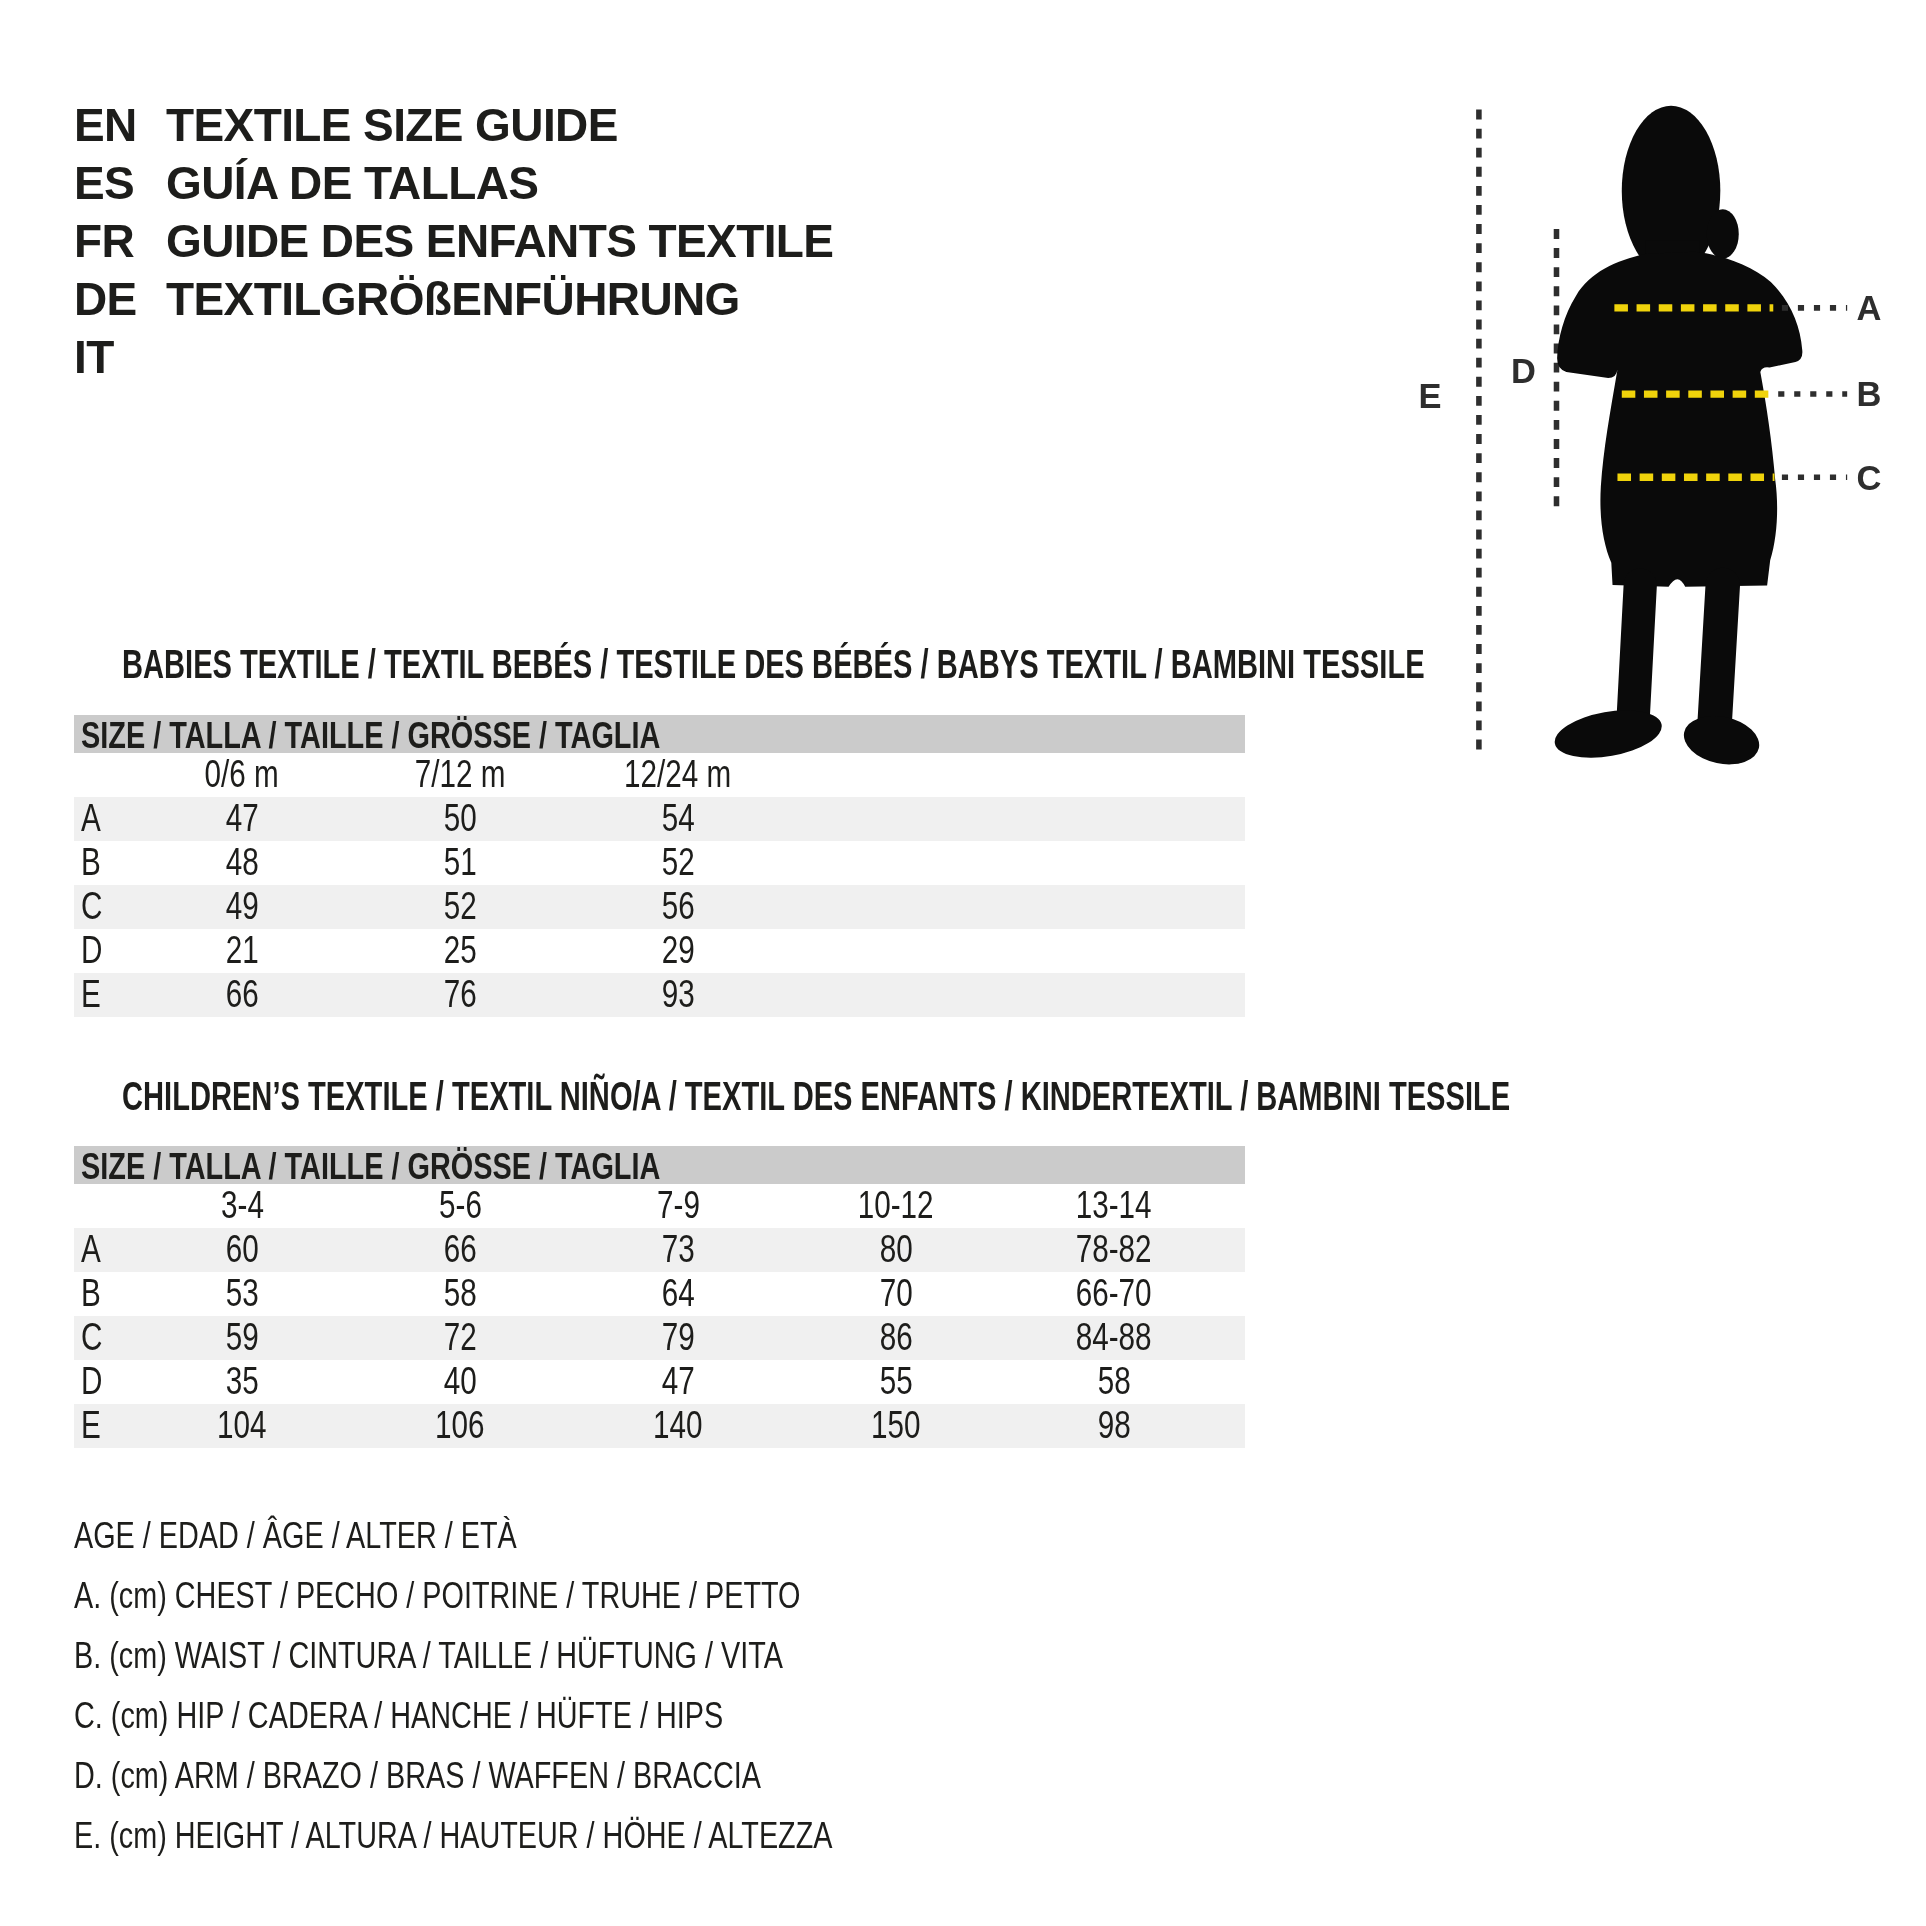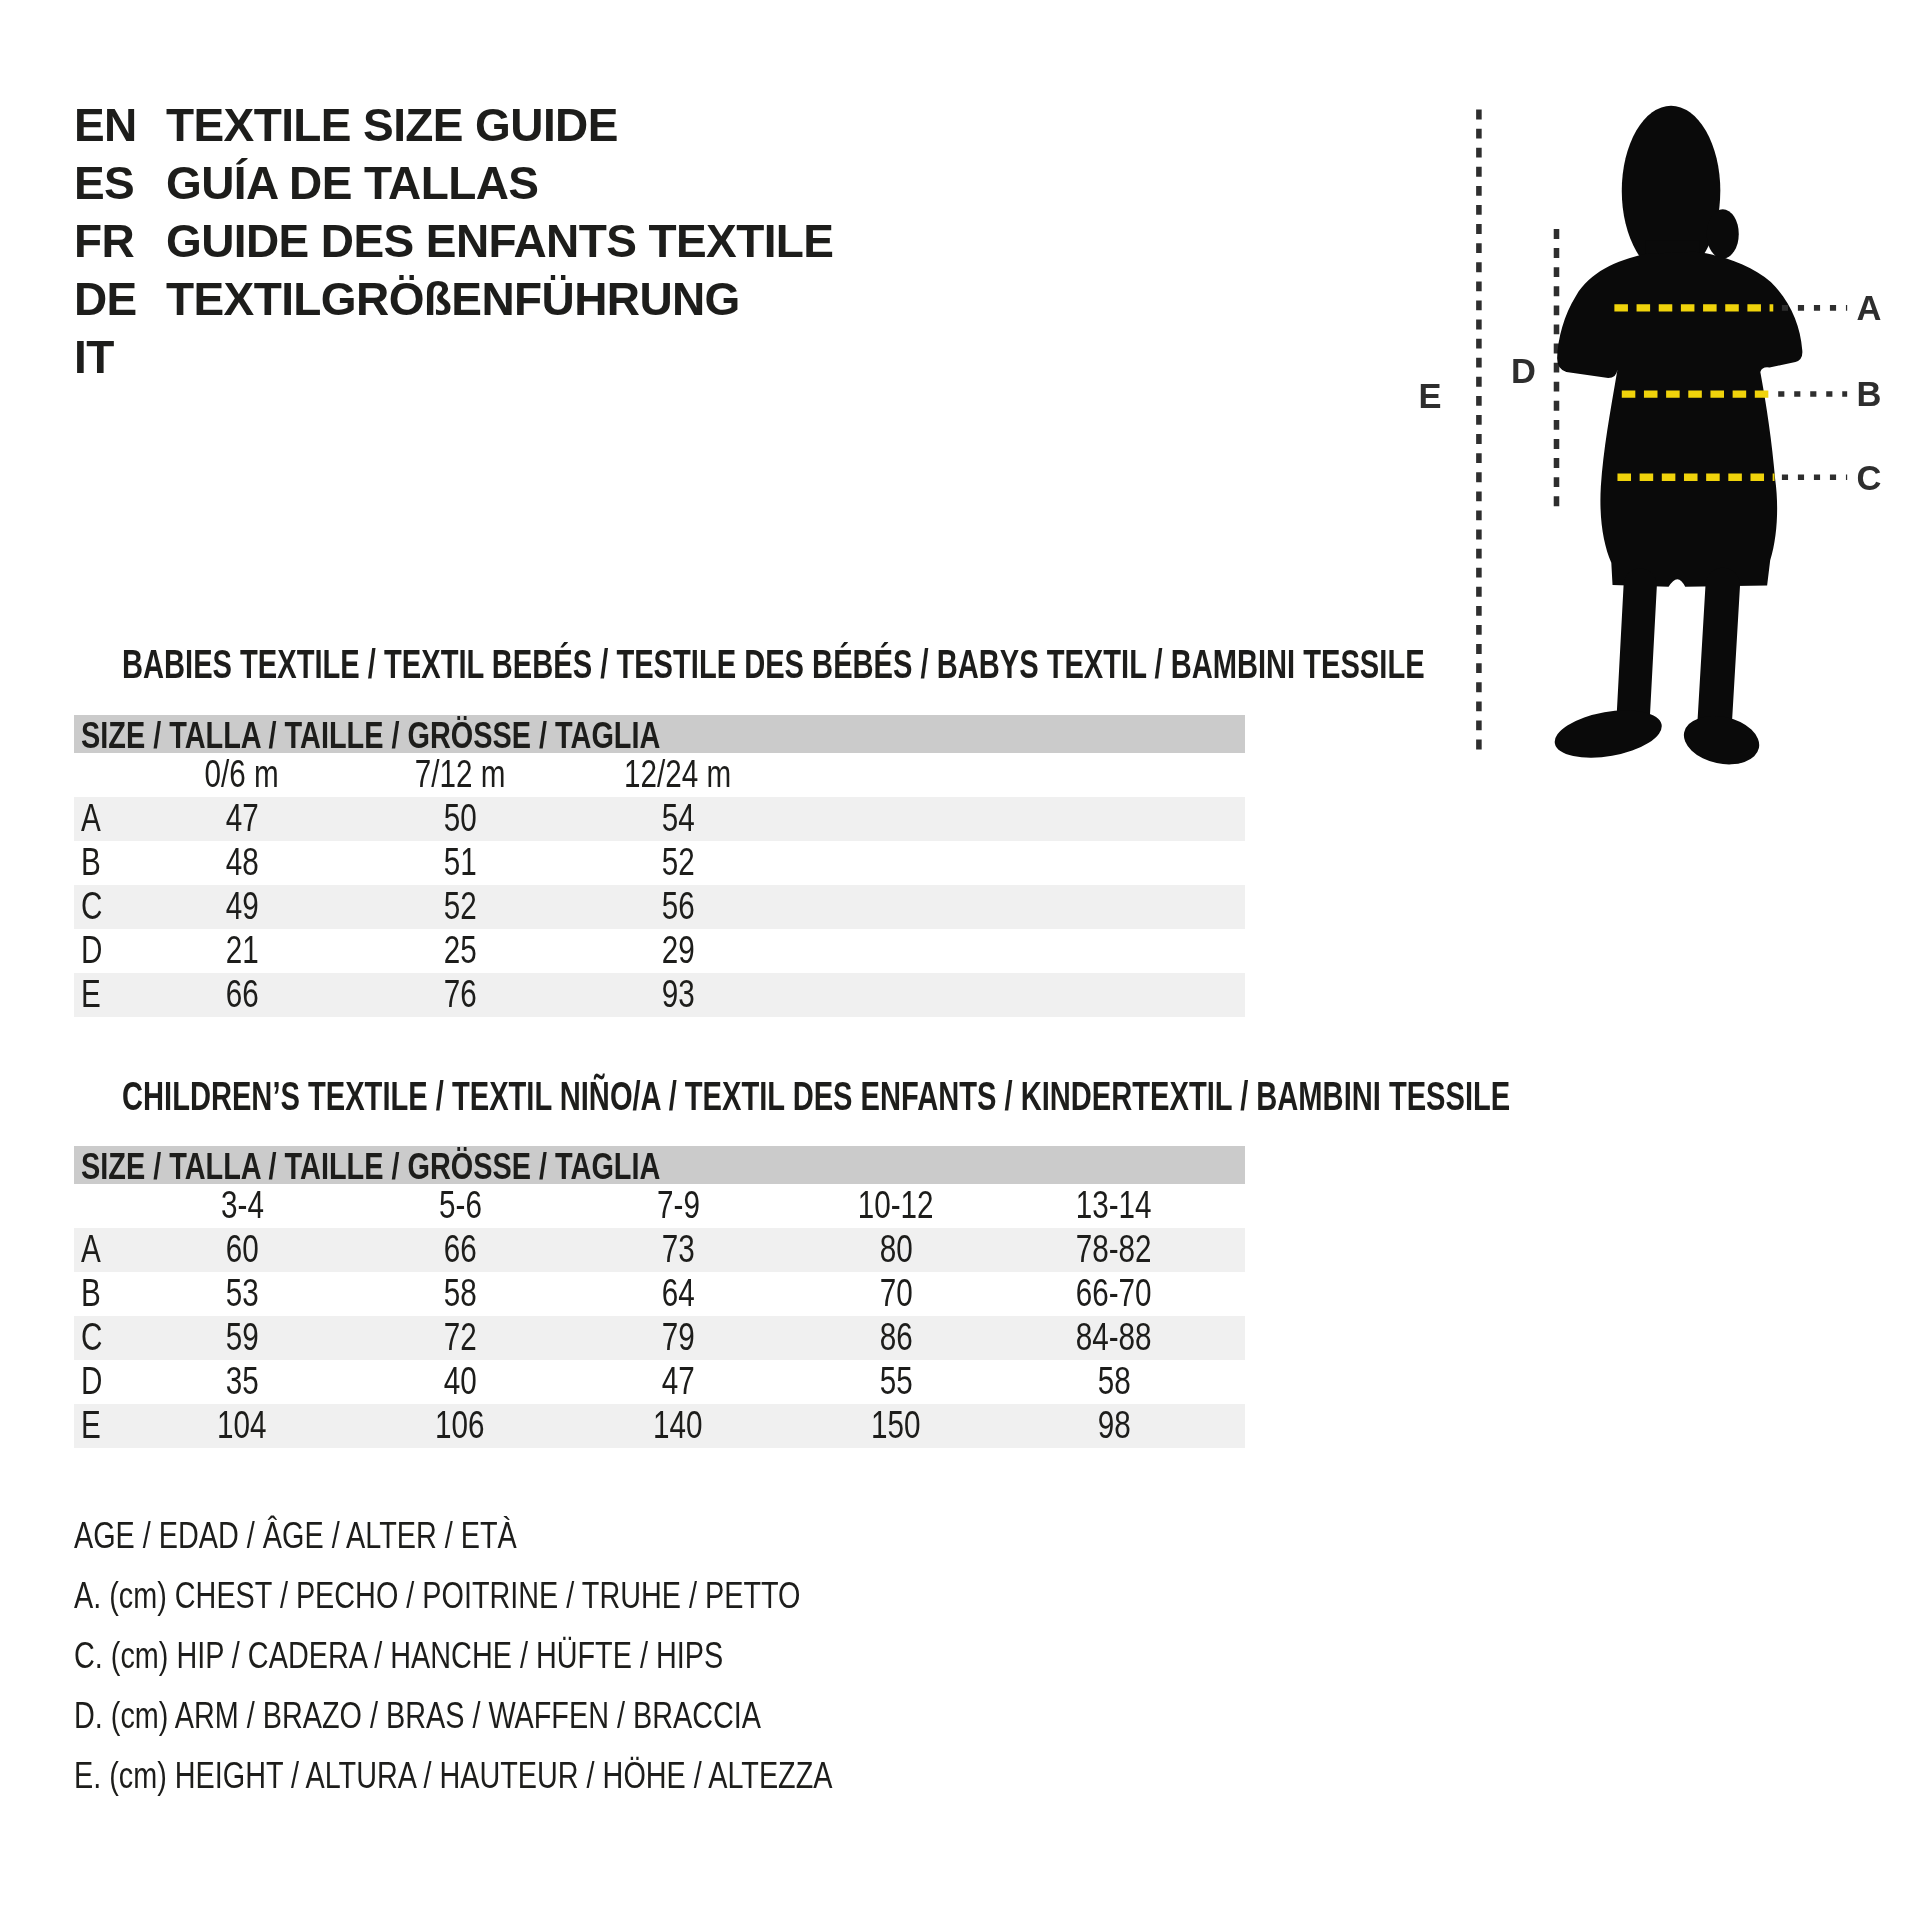--- a/index.html
+++ b/index.html
@@ -224,20 +224,23 @@
   </div>
 
 <div id="legend" class="abs">
     <div class="legend-line">
       <span class="cxl">AGE / EDAD / ÂGE / ALTER / ETÀ</span>
     </div>
     <div class="legend-line">
       <span class="cxl">A. (cm) CHEST / PECHO / POITRINE / TRUHE / PETTO</span>
     </div>
     <div class="legend-line">
+      <span class="cxl">B. (cm) WAIST / CINTURA / TAILLE / HÜFTUNG / VITA</span>
+    </div>
+    <div class="legend-line">
       <span class="cxl">C. (cm) HIP / CADERA / HANCHE / HÜFTE / HIPS</span>
     </div>
     <div class="legend-line">
       <span class="cxl">D. (cm) ARM / BRAZO / BRAS / WAFFEN / BRACCIA</span>
     </div>
     <div class="legend-line">
       <span class="cxl">E. (cm) HEIGHT / ALTURA / HAUTEUR / HÖHE / ALTEZZA</span>
     </div>
   </div>
 

